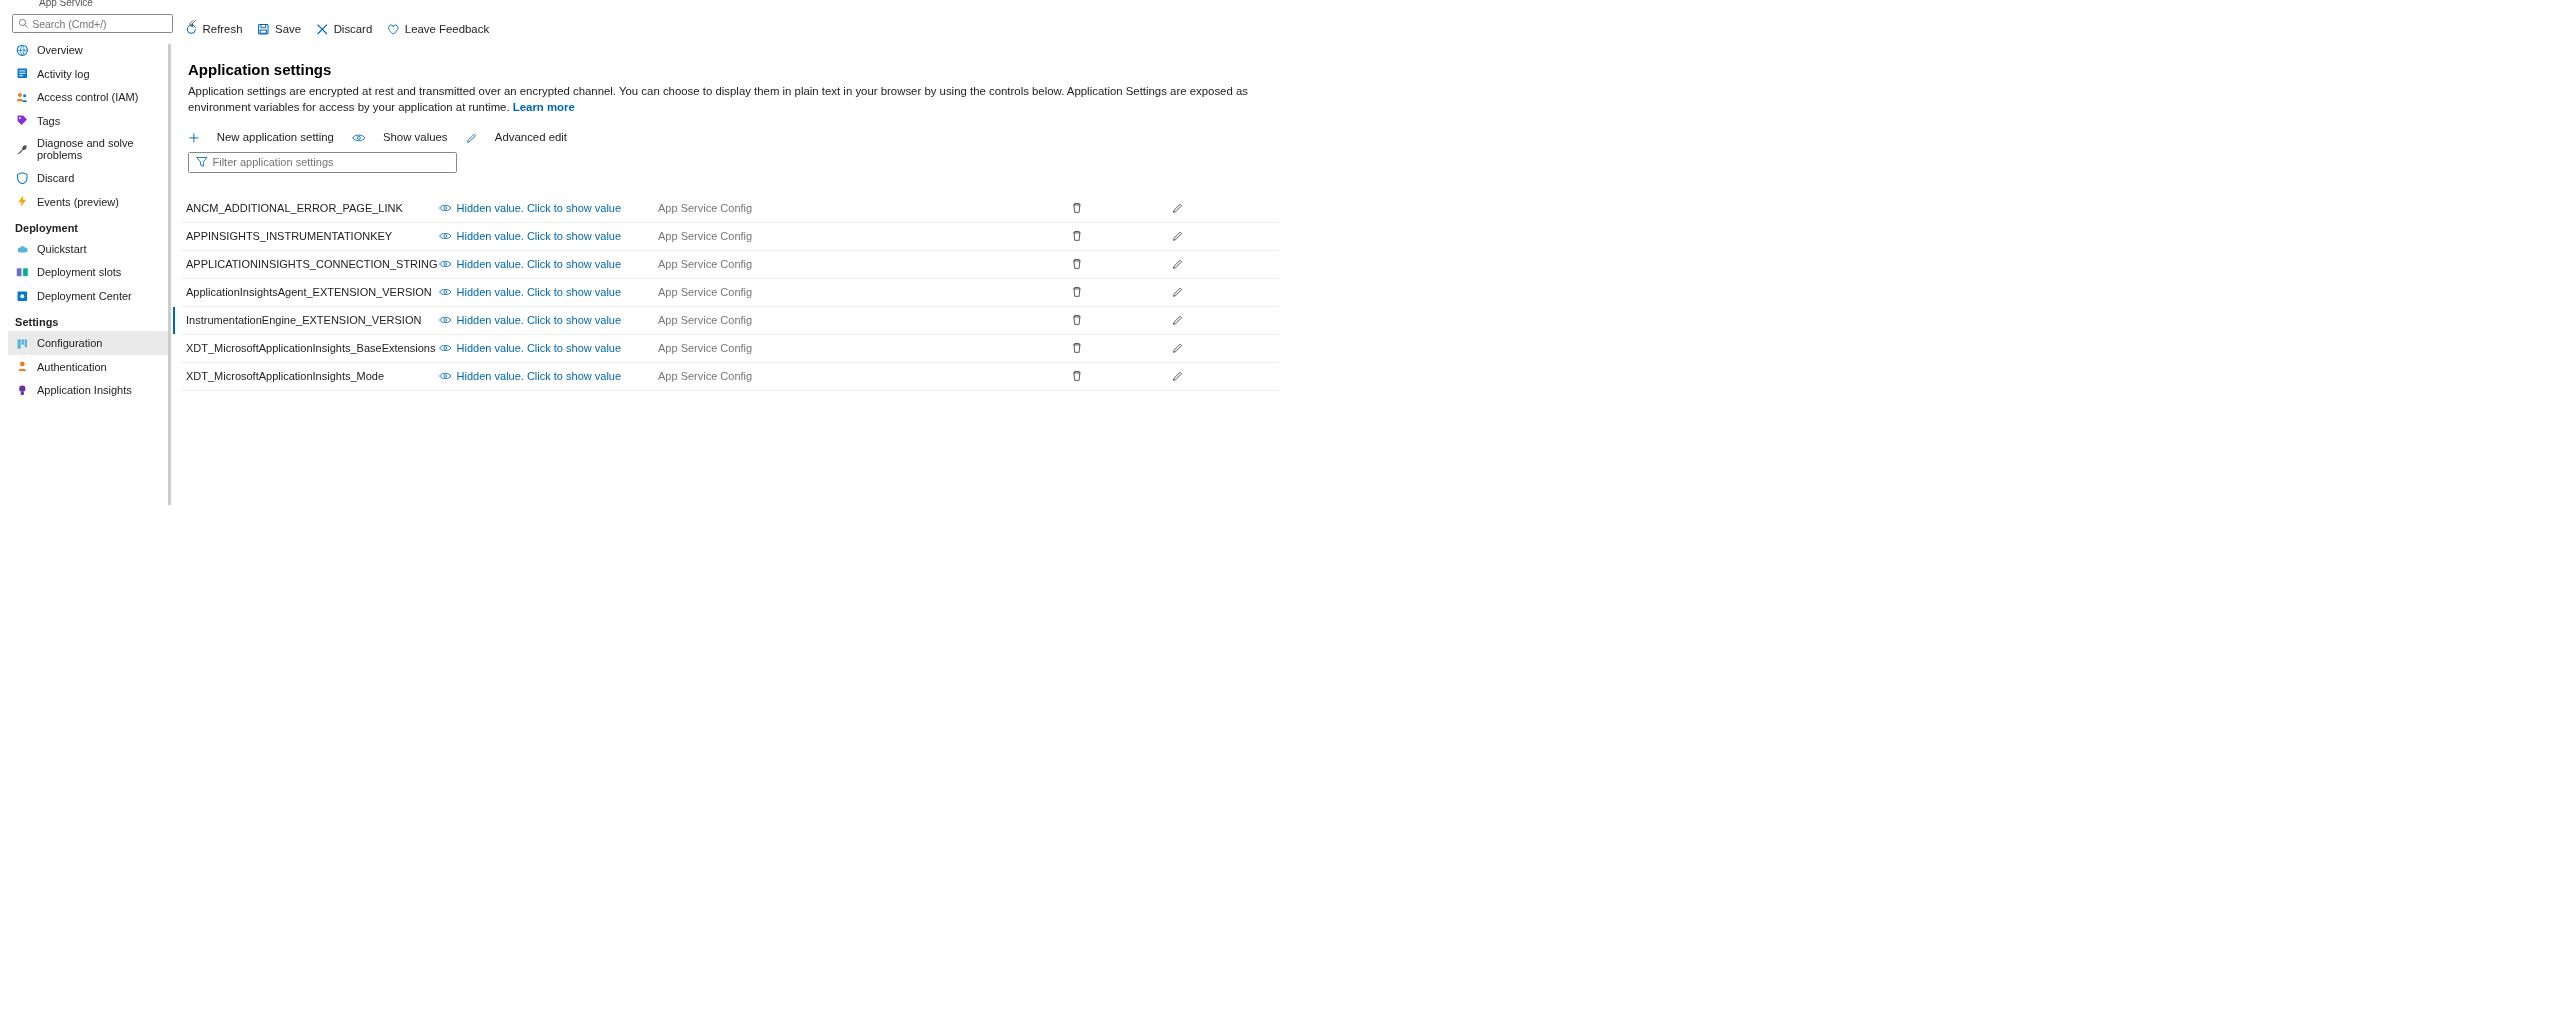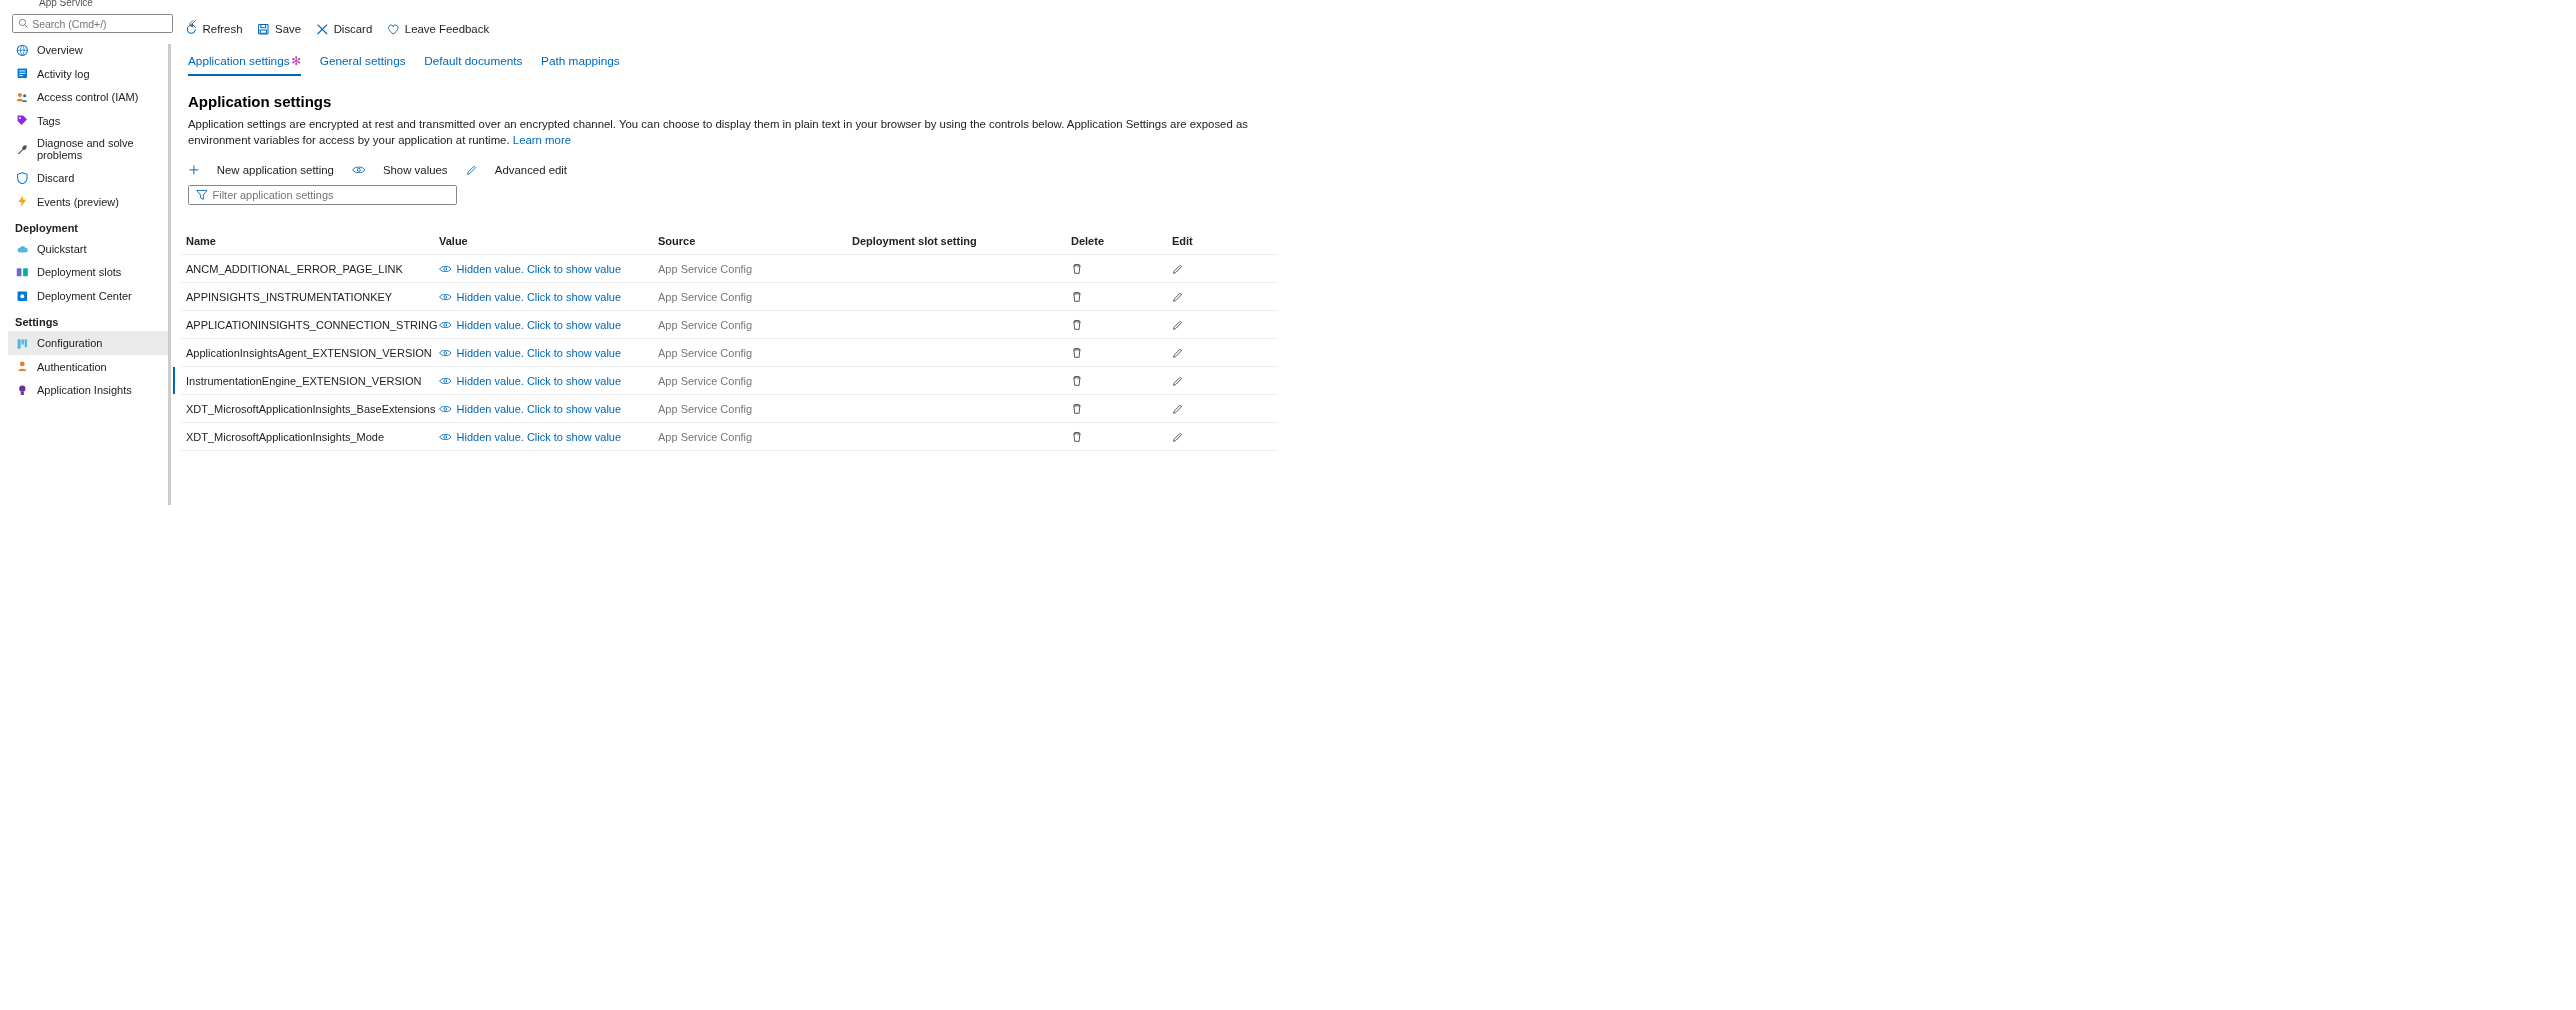--- a/index.html
+++ b/index.html
@@ -37,21 +37,21 @@
     .toolbar { display:flex; align-items:center; gap: 15px; padding: 8.4px 17px 8.4px 17px;}
     .tool-btn { display:flex; align-items:center; gap:5px; font-size: 11.4px; color:#222; cursor:pointer;}
     .tool-btn .ti { color:#0067b8;}
     .content { flex:1; overflow:auto; }
     .tabs { display:flex; gap: 18.5px; padding: 10px 17px 0 17px; border-bottom: none;}
     .tab { font-size: 11.8px; color: #0067b8; padding: 0 0 6.7px 0; cursor:pointer; }
     .tab.active { color: #0067b8; font-weight: 400; border-bottom: 2.5px solid #0067b8; position:relative;}
     .tab .dirty { color:#c239b3; font-size:11.8px; margin-left:1.7px;}
     .section-title { font-size: 15px; font-weight: 600; padding: 17px 17px 6.7px 17px;}
     .section-desc { font-size: 11.4px; color:#222; padding: 0 17px 11.8px 17px; max-width: 1094px; line-height:1.4;}
-    .section-desc a { color:#0067b8; text-decoration:none; cursor:pointer;}
+    .section-desc a { color:#0067b8; text-decoration:none; cursor:pointer;font-weight:bold;}
     .sub-toolbar { display:flex; align-items:center; gap:18.5px; padding: 3.4px 17px;}
     .sub-btn { display:flex; align-items:center; gap:17px; font-size:11.4px; color:#222; cursor:pointer;}
     .sub-btn .accent { color:#0067b8;}
     .filter-box { margin: 5px 17px 22px 17px; display:flex; align-items:center; border:0.8px solid #888; border-radius:1.7px; padding:3.4px 6.7px; width: 269px;}
     .filter-box input { border:none; outline:none; flex:1; font-size:11px; background:transparent;}
     .filter-icon { color:#0067b8; margin-right:5px;}
 
     
     .table { padding: 0 10px;}
     .trow { display:grid; grid-template-columns: 253px 219px 194px 219px 101px 76px; align-items:center; border-bottom: 0.8px solid #eee; font-size:11px; color:#222; height: 28px;}
@@ -254,26 +254,20 @@
               <svg width="12.6" height="12.6" viewBox="0 0 16 16">
                 <path d="M8 14 C2 10 1 6 3 3.5 C5 1.5 8 3 8 5 C8 3 11 1.5 13 3.5 C15 6 14 10 8 14 Z" stroke="#0067b8" fill="none" stroke-width="1.2"></path>
               </svg>
             </span>
           <span>Leave Feedback</span>
         </span>
       </div>
 
       <div class="content content-scroll">
 
-        <div class="tabs">
-          <span class="tab active"><span>Application settings</span><span class="dirty">✻</span></span>
-          <span class="tab">General settings</span>
-          <span class="tab">Default documents</span>
-          <span class="tab">Path mappings</span>
-        </div>
 
         <div class="section-title">Application settings</div>
         <div class="section-desc">
           <span>Application settings are encrypted at rest and transmitted over an encrypted channel. You can choose to display them in plain text in your browser by using the controls below. Application Settings are exposed as environment variables for access by your application at runtime. </span><a>Learn more</a>
         </div>
 
         <div class="sub-toolbar">
           <span class="sub-btn">
             <span class="accent">
                 <svg width="11.8" height="11.8" viewBox="0 0 16 16">
@@ -304,28 +298,20 @@
         <div class="filter-box">
           <span class="filter-icon">
               <svg width="11.8" height="11.8" viewBox="0 0 16 16">
                 <path d="M1 2 H15 L10 8 V14 L6 12 V8 Z" stroke="#0067b8" fill="none" stroke-width="1.2"></path>
               </svg>
             </span>
           <input placeholder="Filter application settings" style="">
         </div>
 
         <div class="table">
-          <div class="trow thead">
-            <div class="tcell">Name</div>
-            <div class="tcell">Value</div>
-            <div class="tcell">Source</div>
-            <div class="tcell">Deployment slot setting</div>
-            <div class="tcell">Delete</div>
-            <div class="tcell">Edit</div>
-          </div>
           <div id="table-body">
               <div class="trow">
                 <div class="tcell">ANCM_ADDITIONAL_ERROR_PAGE_LINK</div>
                 <div class="tcell value">
                   <span class="eye">
                     <svg width="12.6" height="10" viewBox="0 0 18 12">
                       <path d="M1 6 C3 1 15 1 17 6 C15 11 3 11 1 6 Z" stroke="#0067b8" fill="none" stroke-width="1.2"></path>
                       <circle cx="9" cy="6" r="2" stroke="#0067b8" fill="none" stroke-width="1.2"></circle>
                     </svg>
                   </span>

